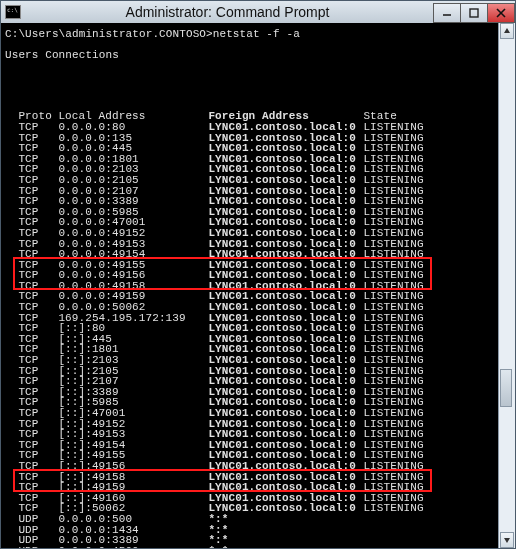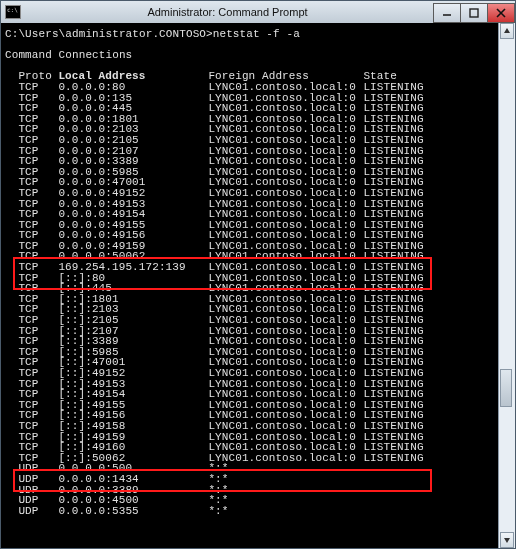--- a/index.html
+++ b/index.html
@@ -19,21 +19,21 @@
     box-sizing: border-box;
     border: 1px solid #4a5a6a;
   }
   .titlebar {
     height: 22px;
     background: linear-gradient(#dfe7ee, #c1ccd6);
     border-bottom: 1px solid #8a98a6;
     display: flex;
     align-items: center;
     font-family: "Segoe UI", Tahoma, sans-serif;
-    font-size: 11px;
+    font-size: 14px;
     color: #111;
     position: relative;
   }
   .titlebar .icon {
     width: 14px;
     height: 12px;
     margin-left: 4px;
     background: #000;
     border: 1px solid #888;
     position: relative;
@@ -82,26 +82,26 @@
     letter-spacing: 0.1px;
     padding: 6px 4px 4px 4px;
     box-sizing: border-box;
     overflow: hidden;
   }
   .row {
     white-space: pre;
     height: 10.6px;
   }
   .row span { display:inline-block; }
-  .proto { width: 40px; }
+  .proto { width: 40px; margin-top: 40px; }
   .local { width: 150px; }
-  .foreign { width: 155px; }
+  .foreign { width: 155px; font-weight: bold; }
   .state { }
   .hdrrow .proto { width: 40px; }
-  .hdrrow .local { width: 150px; font-weight: bold; }
+  .hdrrow .local { width: 150px; }
   .hdrrow .foreign { width: 155px; }
   .highlight-box {
     position: absolute;
     border: 2px solid #ff1a1a;
     background: transparent;
     pointer-events: none;
   }
   .scrollbar {
     position: absolute;
     top: 22px;
@@ -171,39 +171,40 @@
             <line x1="1" y1="1" x2="9" y2="9" stroke="#111" stroke-width="1.6"></line>
             <line x1="9" y1="1" x2="1" y2="9" stroke="#111" stroke-width="1.6"></line>
           </svg>
       </div>
     </div>
   </div>
 
   <div class="terminal" id="terminal">
     <div class="row">C:\Users\administrator.CONTOSO&gt;netstat -f -a</div>
     <div class="row"> </div>
-    <div class="row">Command Connections</div>
+    <div class="row">Users Connections</div>
     <div class="row"> </div>
     <div class="row hdrrow">  <span class="proto">Proto</span><span class="local">Local Address</span><span class="foreign">Foreign Address</span><span class="state">State</span></div>
     <div id="rows-container">
         <div class="row">  <span class="proto">TCP</span><span class="local">0.0.0.0:80</span><span class="foreign">LYNC01.contoso.local:0</span><span class="state">LISTENING</span></div>
         <div class="row">  <span class="proto">TCP</span><span class="local">0.0.0.0:135</span><span class="foreign">LYNC01.contoso.local:0</span><span class="state">LISTENING</span></div>
         <div class="row">  <span class="proto">TCP</span><span class="local">0.0.0.0:445</span><span class="foreign">LYNC01.contoso.local:0</span><span class="state">LISTENING</span></div>
         <div class="row">  <span class="proto">TCP</span><span class="local">0.0.0.0:1801</span><span class="foreign">LYNC01.contoso.local:0</span><span class="state">LISTENING</span></div>
         <div class="row">  <span class="proto">TCP</span><span class="local">0.0.0.0:2103</span><span class="foreign">LYNC01.contoso.local:0</span><span class="state">LISTENING</span></div>
         <div class="row">  <span class="proto">TCP</span><span class="local">0.0.0.0:2105</span><span class="foreign">LYNC01.contoso.local:0</span><span class="state">LISTENING</span></div>
         <div class="row">  <span class="proto">TCP</span><span class="local">0.0.0.0:2107</span><span class="foreign">LYNC01.contoso.local:0</span><span class="state">LISTENING</span></div>
         <div class="row">  <span class="proto">TCP</span><span class="local">0.0.0.0:3389</span><span class="foreign">LYNC01.contoso.local:0</span><span class="state">LISTENING</span></div>
         <div class="row">  <span class="proto">TCP</span><span class="local">0.0.0.0:5985</span><span class="foreign">LYNC01.contoso.local:0</span><span class="state">LISTENING</span></div>
         <div class="row">  <span class="proto">TCP</span><span class="local">0.0.0.0:47001</span><span class="foreign">LYNC01.contoso.local:0</span><span class="state">LISTENING</span></div>
         <div class="row">  <span class="proto">TCP</span><span class="local">0.0.0.0:49152</span><span class="foreign">LYNC01.contoso.local:0</span><span class="state">LISTENING</span></div>
         <div class="row">  <span class="proto">TCP</span><span class="local">0.0.0.0:49153</span><span class="foreign">LYNC01.contoso.local:0</span><span class="state">LISTENING</span></div>
         <div class="row">  <span class="proto">TCP</span><span class="local">0.0.0.0:49154</span><span class="foreign">LYNC01.contoso.local:0</span><span class="state">LISTENING</span></div>
         <div class="row">  <span class="proto">TCP</span><span class="local">0.0.0.0:49155</span><span class="foreign">LYNC01.contoso.local:0</span><span class="state">LISTENING</span></div>
         <div class="row">  <span class="proto">TCP</span><span class="local">0.0.0.0:49156</span><span class="foreign">LYNC01.contoso.local:0</span><span class="state">LISTENING</span></div>
+        <div class="row">  <span class="proto">TCP</span><span class="local">0.0.0.0:49158</span><span class="foreign">LYNC01.contoso.local:0</span><span class="state">LISTENING</span></div>
         <div class="row">  <span class="proto">TCP</span><span class="local">0.0.0.0:49159</span><span class="foreign">LYNC01.contoso.local:0</span><span class="state">LISTENING</span></div>
         <div class="row">  <span class="proto">TCP</span><span class="local">0.0.0.0:50062</span><span class="foreign">LYNC01.contoso.local:0</span><span class="state">LISTENING</span></div>
         <div class="row">  <span class="proto">TCP</span><span class="local">169.254.195.172:139</span><span class="foreign">LYNC01.contoso.local:0</span><span class="state">LISTENING</span></div>
         <div class="row">  <span class="proto">TCP</span><span class="local">[::]:80</span><span class="foreign">LYNC01.contoso.local:0</span><span class="state">LISTENING</span></div>
         <div class="row">  <span class="proto">TCP</span><span class="local">[::]:445</span><span class="foreign">LYNC01.contoso.local:0</span><span class="state">LISTENING</span></div>
         <div class="row">  <span class="proto">TCP</span><span class="local">[::]:1801</span><span class="foreign">LYNC01.contoso.local:0</span><span class="state">LISTENING</span></div>
         <div class="row">  <span class="proto">TCP</span><span class="local">[::]:2103</span><span class="foreign">LYNC01.contoso.local:0</span><span class="state">LISTENING</span></div>
         <div class="row">  <span class="proto">TCP</span><span class="local">[::]:2105</span><span class="foreign">LYNC01.contoso.local:0</span><span class="state">LISTENING</span></div>
         <div class="row">  <span class="proto">TCP</span><span class="local">[::]:2107</span><span class="foreign">LYNC01.contoso.local:0</span><span class="state">LISTENING</span></div>
         <div class="row">  <span class="proto">TCP</span><span class="local">[::]:3389</span><span class="foreign">LYNC01.contoso.local:0</span><span class="state">LISTENING</span></div>

